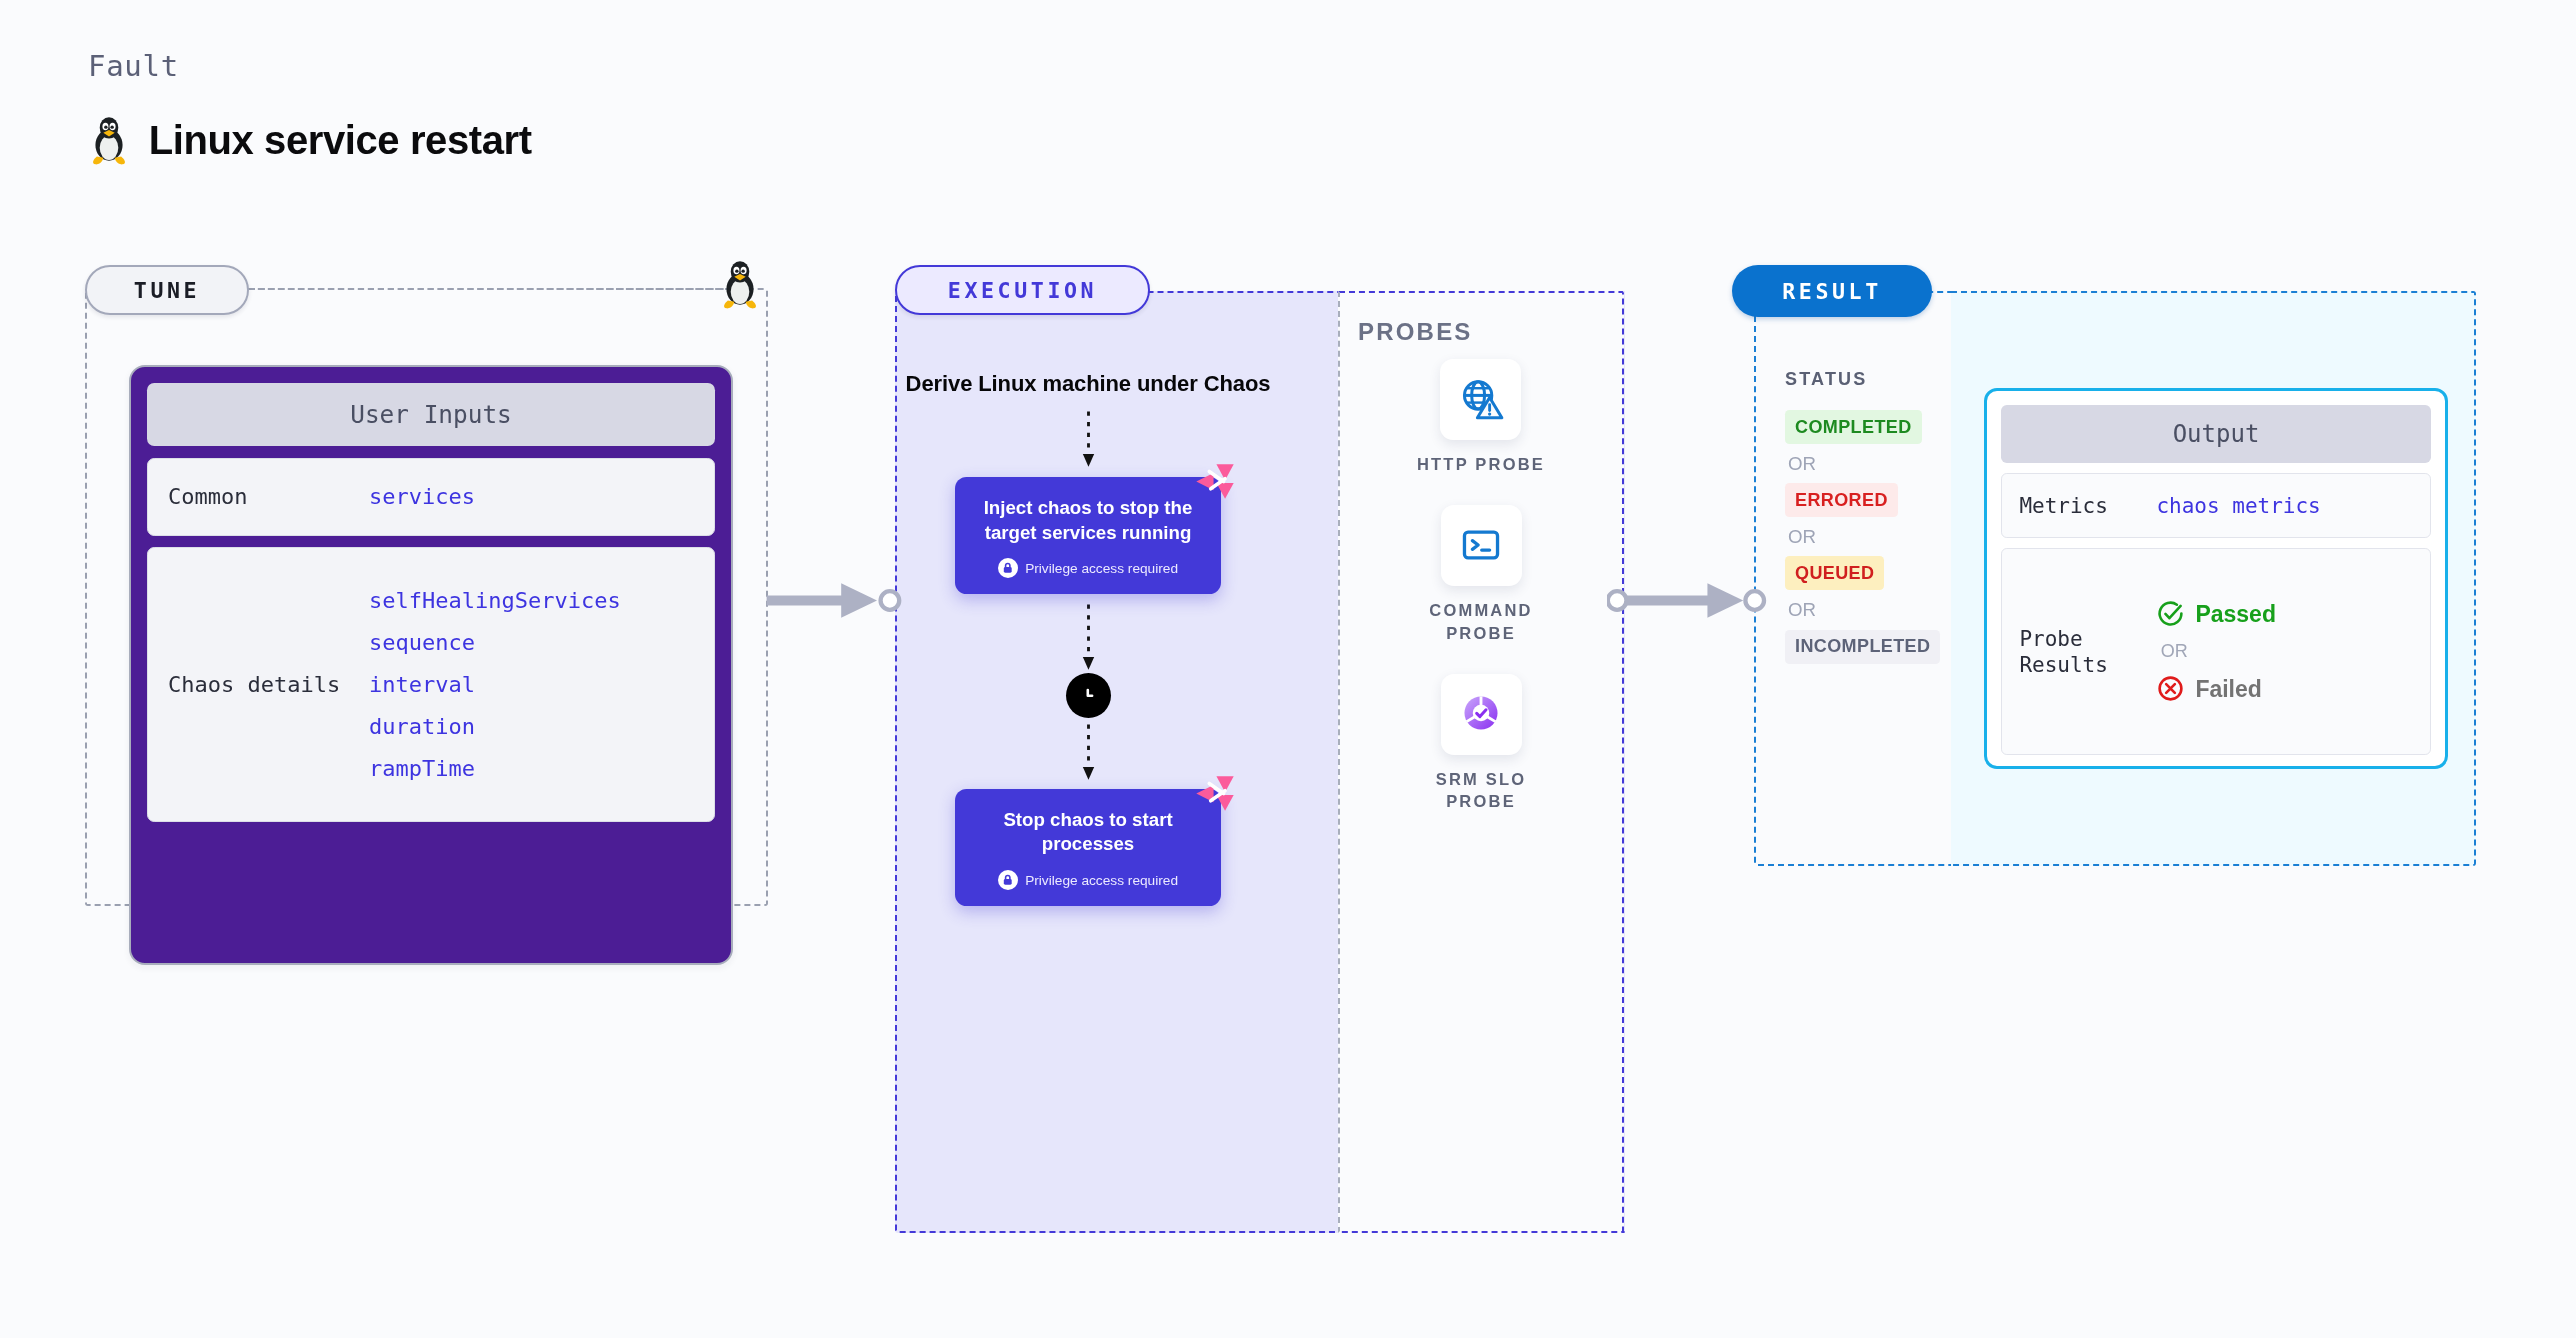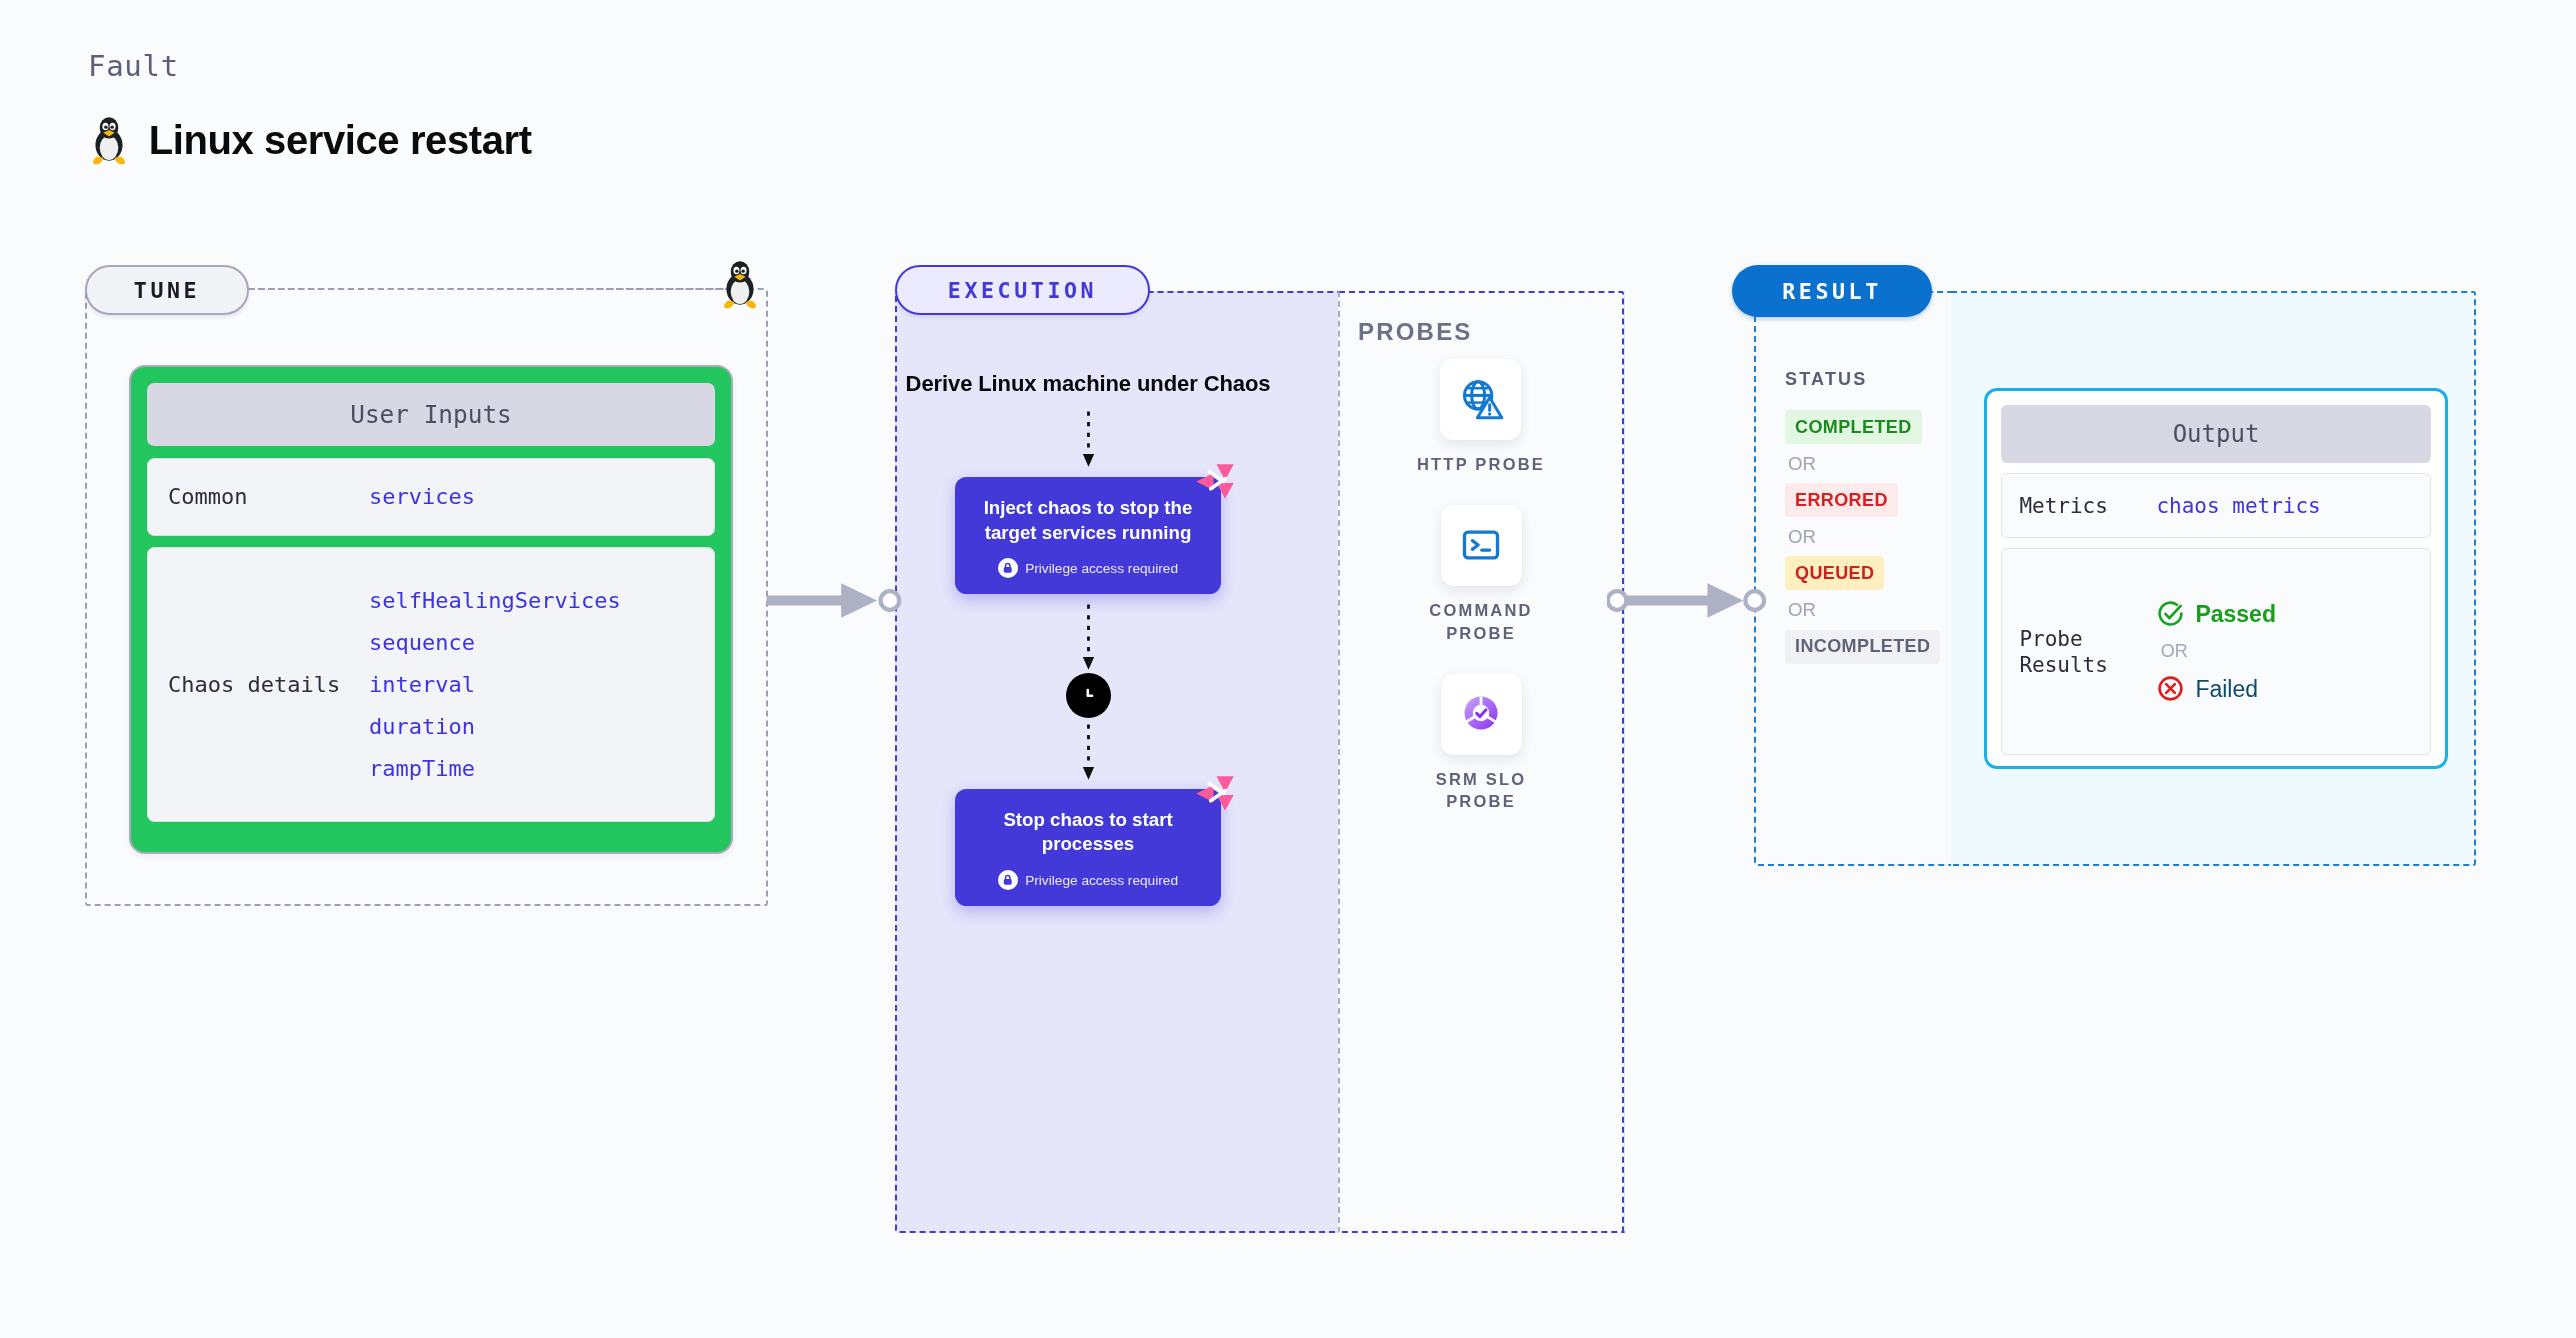--- a/index.html
+++ b/index.html
@@ -100,23 +100,23 @@
     position: absolute; left: 249px; top: 288px;
     width: 492px; height: 0;
     border-top: 2.2px dashed #9aa0b0;
     z-index: 5;
   }
   .tux-marker { position: absolute; left: 719px; top: 259px; z-index: 40; }
 
   
   .inputs-card {
     position: absolute; left: 129px; top: 365px;
-    width: 604px; height: 489px;
+    width: 604px; height: 600px;
     border: 2.2px solid #a8adbc; border-radius: 16px;
-    background: #22c55e;
+    background: #4c1d95;
     box-shadow: 0 2.9px 7.2px rgba(30,34,60,.06);
     padding: 16px;
   }
   .inputs-head {
     height: 63px; background: #d7d8e4; border-radius: 7.2px;
     display: flex; align-items: center; justify-content: center;
     font-family: "DejaVu Sans Mono", monospace;
     font-size: 24.4px; color: #4a4f63; font-weight: 400;
   }
   .inputs-row {
@@ -254,21 +254,21 @@
     font-family: "DejaVu Sans Mono", monospace;
     font-size: 21px; color: #2a2d3a; line-height: 1.25;
   }
   .out-value {
     font-family: "DejaVu Sans Mono", monospace;
     font-size: 21px; color: #3d34e0;
   }
   .pr-col { display: flex; flex-direction: column; gap: 11.5px; }
   .pr-line { display: flex; align-items: center; gap: 10px; }
   .pr-pass { font-size: 23px; font-weight: 700; color: #17a01b; }
-  .pr-fail { font-size: 23px; font-weight: 400; color: #0c4a6e; }
+  .pr-fail { font-size: 23px; font-weight: 700; color: #737373; }
   .pr-or { font-size: 18px; color: #a0a6b7; padding-left: 4.3px; }
 </style>
 </head>
 <body>
 
 <div class="stage">
 
   <div class="fault-label">Fault</div>
   <div class="title-row">
     <span>

